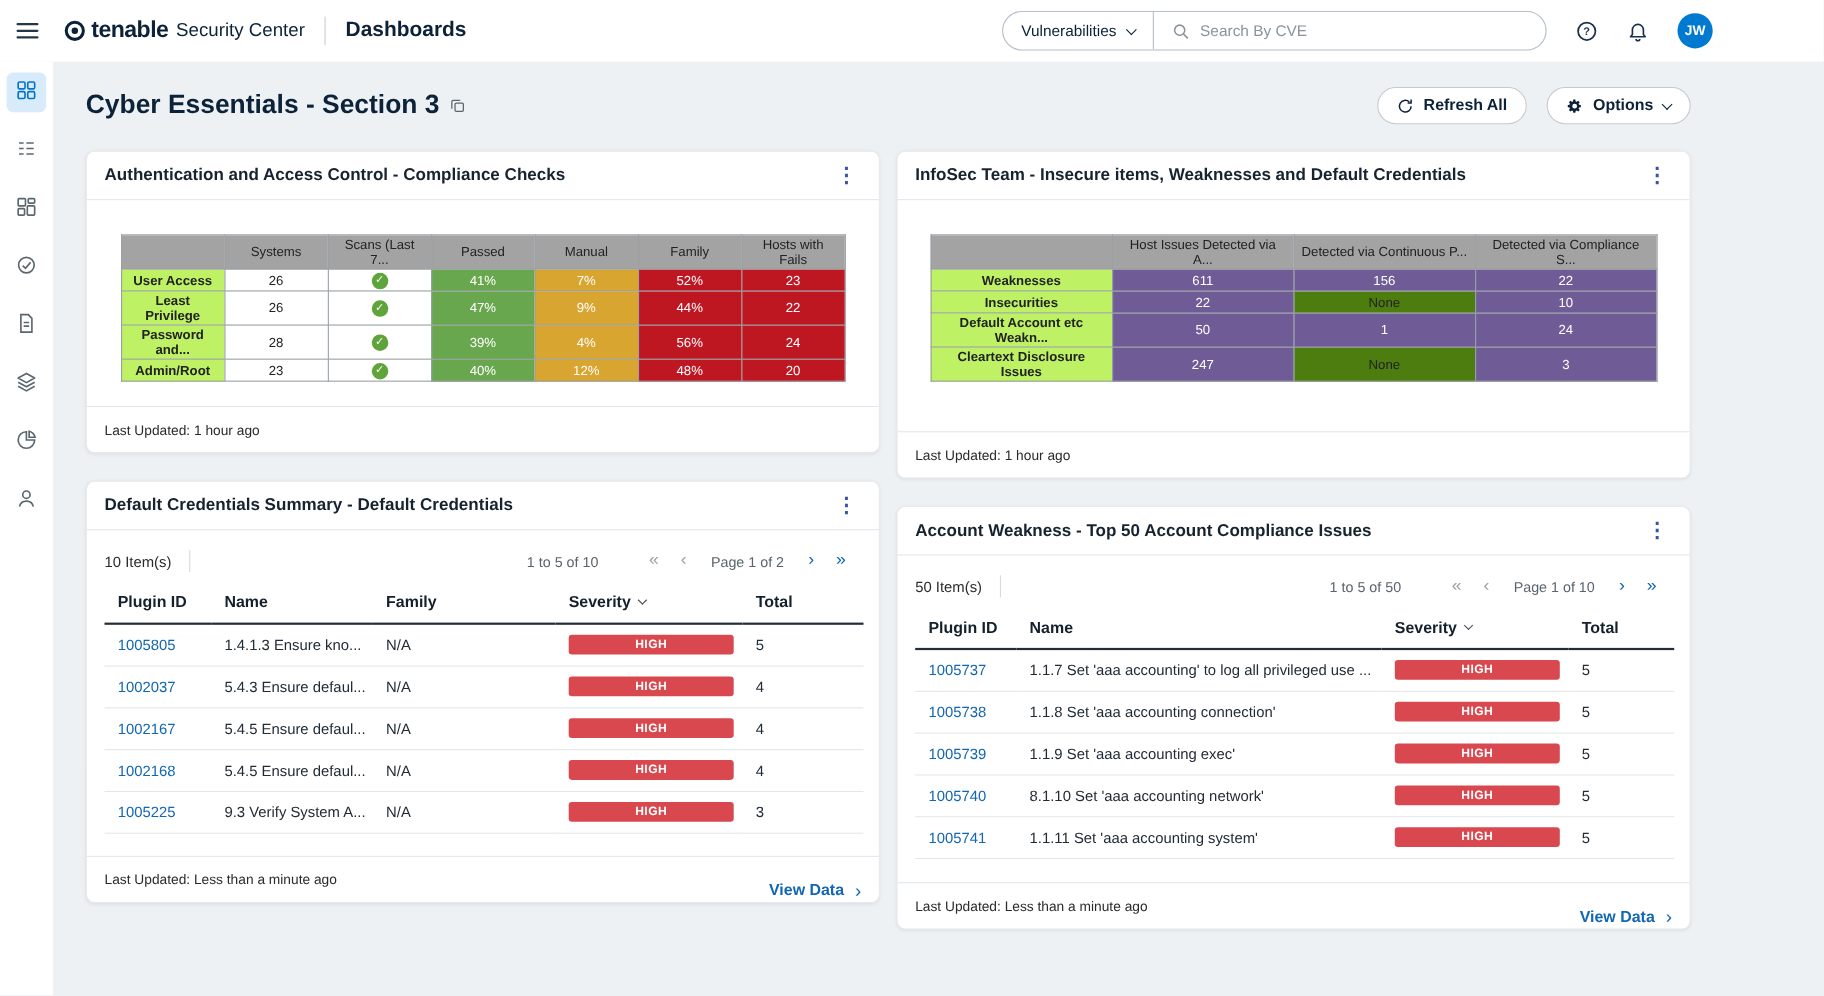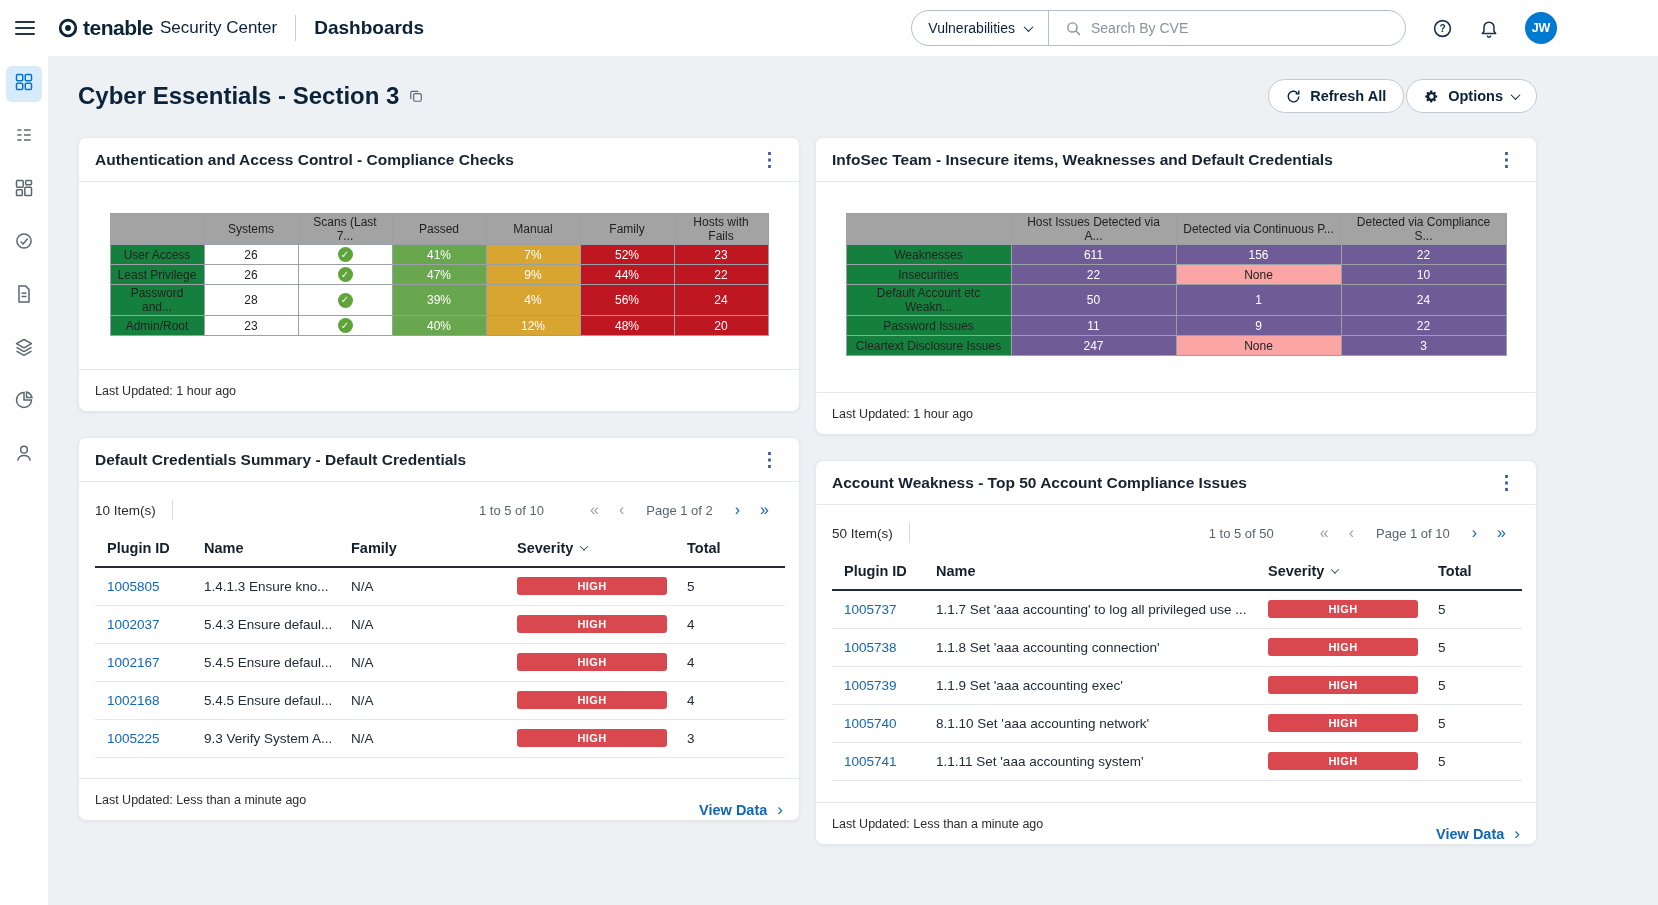--- a/index.html
+++ b/index.html
@@ -42,47 +42,47 @@
     background:#fff; display:flex; flex-direction:column; align-items:center;
     padding-top:10px; gap:17px; z-index:10;
   }
   .side-item { width:36px; height:36px; border-radius:6px; display:flex; align-items:center; justify-content:center; color:#5b6770; cursor:pointer; }
   .side-item.active { background:#d8ebfa; color:#0576c5; }
 
   
   .page-toolbar { position:absolute; left:78px; top:76px; width:1459px; height:40px; display:flex; align-items:center; }
   .page-title { font-size:24px; font-weight:bold; color:#0b2239; }
   .copy-icon { margin-left:10px; color:#5b6770; cursor:pointer; display:flex; }
-  .toolbar-actions { margin-left:auto; display:flex; gap:2px; }
+  .toolbar-actions { margin-left:auto; display:flex; gap:18px; }
   .pill-btn { height:34px; border-radius:17px; border:1px solid #c4cad2; background:#fff; display:inline-flex; align-items:center; gap:9px; padding:0 17px; font-size:14.5px; font-weight:bold; color:#0b2239; cursor:pointer; font-family:"Liberation Sans", sans-serif; }
 
   
   .panel { position:absolute; background:#fff; border:1px solid #e6e9ed; border-radius:8px; box-shadow:0 1px 3px rgba(20,40,60,.07); }
   .panel-auth    { left:78px;  top:137px; width:722px; height:275px; }
   .panel-infosec { left:815px; top:137px; width:722px; height:298px; }
   .panel-defaults{ left:78px;  top:437px; width:722px; height:384px; }
   .panel-account { left:815px; top:460px; width:722px; height:385px; }
   .panel-header { height:44px; display:flex; align-items:center; justify-content:space-between; padding:0 16px; border-bottom:1px solid #e3e6ea; }
   .panel-title { font-size:15.5px; font-weight:bold; color:#17232f; }
   .kebab { color:#3b55a0; font-size:19px; font-weight:bold; cursor:pointer; line-height:1; padding:2px 4px; }
   .panel-footer { position:absolute; left:0; right:0; bottom:0; height:42px; border-top:1px solid #e3e6ea; display:flex; align-items:center; justify-content:space-between; padding:0 16px; font-size:12.5px; color:#2b2b2b; }
 
   
   .matrix-wrap { display:flex; justify-content:center; padding-top:31px; }
   table.matrix { border-collapse:collapse; font-size:12px; color:#222; }
   .matrix th, .matrix td { border:1px solid #9aa0a6; height:20px; padding:1px 6px; text-align:center; font-weight:normal; }
   .matrix th { background:#a3a3a3; }
-  .matrix td.rowlabel { background:#15803d; }
+  .matrix td.rowlabel { background:#bef264;font-weight:bold; }
   .m7 th, .m7 td { width:94px; }
   .m4 th, .m4 td { width:165px; }
   .cell-pass { background:#69a74e; color:#fff; }
   .cell-manual { background:#d9a531; color:#fff; }
   .cell-fail { background:#bf1722; color:#fff; }
   .cell-purple { background:#6f5b96; color:#fff; }
-  .cell-none { background:#fca5a5; color:#222;margin-left:30px; }
+  .cell-none { background:#4d7c0f; color:#222;margin-left:30px; }
   .check { display:inline-flex; width:15px; height:15px; border-radius:50%; background:#5ea43b; color:#fff; align-items:center; justify-content:center; font-size:10px; line-height:1; }
 
   
   .panel-meta { display:flex; align-items:center; padding:18px 16px 12px 16px; }
   .items-count { font-size:13.5px; color:#2b2b2b; }
   .meta-divider { width:1px; height:20px; background:#d5dade; margin-left:16px; }
   .pager-group { margin-left:auto; display:flex; align-items:center; gap:8px; padding-right:8px; }
   .range-text { font-size:13px; color:#5a646e; margin-right:32px; }
   .pg { font-size:16px; line-height:1; cursor:pointer; padding:0 6px; }
   .pg.disabled { color:#9aa3ab; }
@@ -351,26 +351,20 @@
           <td class="cell-none">None</td>
           <td class="cell-purple">10</td>
         </tr>
         <tr>
           <td class="rowlabel">Default Account etc Weakn...</td>
           <td class="cell-purple">50</td>
           <td class="cell-purple">1</td>
           <td class="cell-purple">24</td>
         </tr>
         <tr>
-          <td class="rowlabel">Password Issues</td>
-          <td class="cell-purple">11</td>
-          <td class="cell-purple">9</td>
-          <td class="cell-purple">22</td>
-        </tr>
-        <tr>
           <td class="rowlabel">Cleartext Disclosure Issues</td>
           <td class="cell-purple">247</td>
           <td class="cell-none">None</td>
           <td class="cell-purple">3</td>
         </tr>
       </tbody>
     </table>
   </div>
   <div class="panel-footer">
     <span>Last Updated: 1 hour ago</span>

